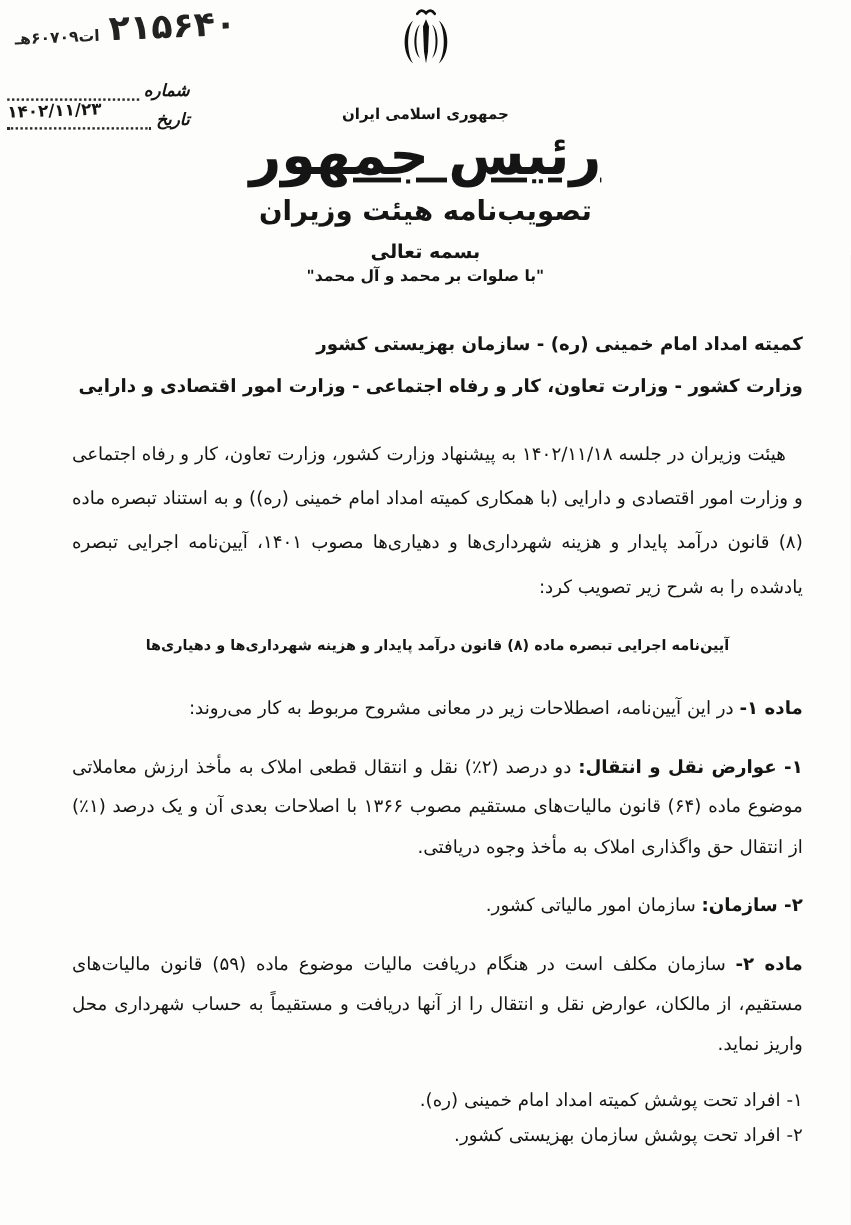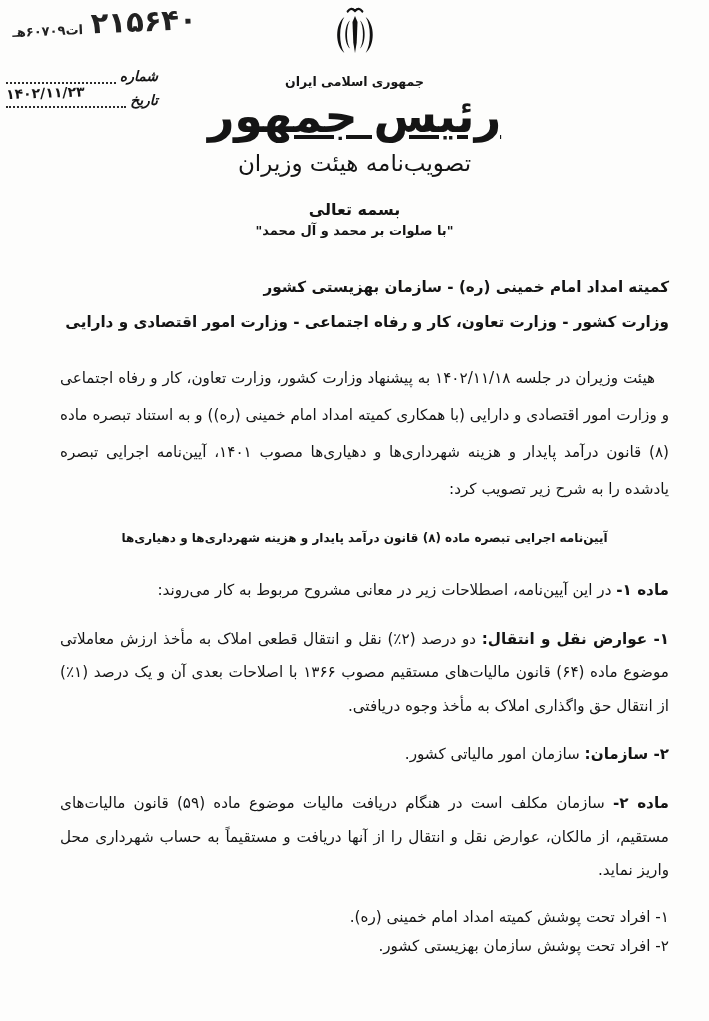--- a/index.html
+++ b/index.html
@@ -32,23 +32,23 @@
   .meta-label{flex:0 0 auto;padding-left:4px;font-size:14px;font-style:italic;}
   .meta-dots{flex:1 1 auto;border-bottom:2px dotted #2a2a2a;position:relative;height:14px;}
   .meta-date-value{
     position:absolute;top:-8px;left:0;right:-4px;
     font-size:14px;font-weight:bold;white-space:nowrap;
     transform:rotate(-2deg);text-align:left;
   }
   
   .letterhead{position:absolute;top:4px;left:0;right:0;text-align:center;}
   .emblem{display:inline-block;}
-  .republic-line{font-size:12.5px;font-weight:bold;margin-top:4px;}
+  .republic-line{font-size:12.5px;font-weight:bold;margin-top:17px;}
   .president-line{font-size:46px;font-weight:bold;line-height:1.1;margin-top:2px;letter-spacing:1px;text-decoration:underline;}
-  .doctype-line{font-size:23px;font-weight:normal;margin-top:8px;letter-spacing:1px;}
+  .doctype-line{font-size:23px;font-weight:bold;margin-top:8px;letter-spacing:1px;}
   
   .invocation{position:absolute;top:199px;left:0;right:0;text-align:center;line-height:21px;}
   .basmala{font-size:16px;font-weight:bold;}
   .salawat{font-size:13px;font-weight:bold;}
   
   .doc-body{
     position:absolute;top:270px;right:40px;left:60px;
     font-size:15.2px;
   }
   .addressees{font-weight:bold;line-height:35px;text-align:right;white-space:nowrap;}

